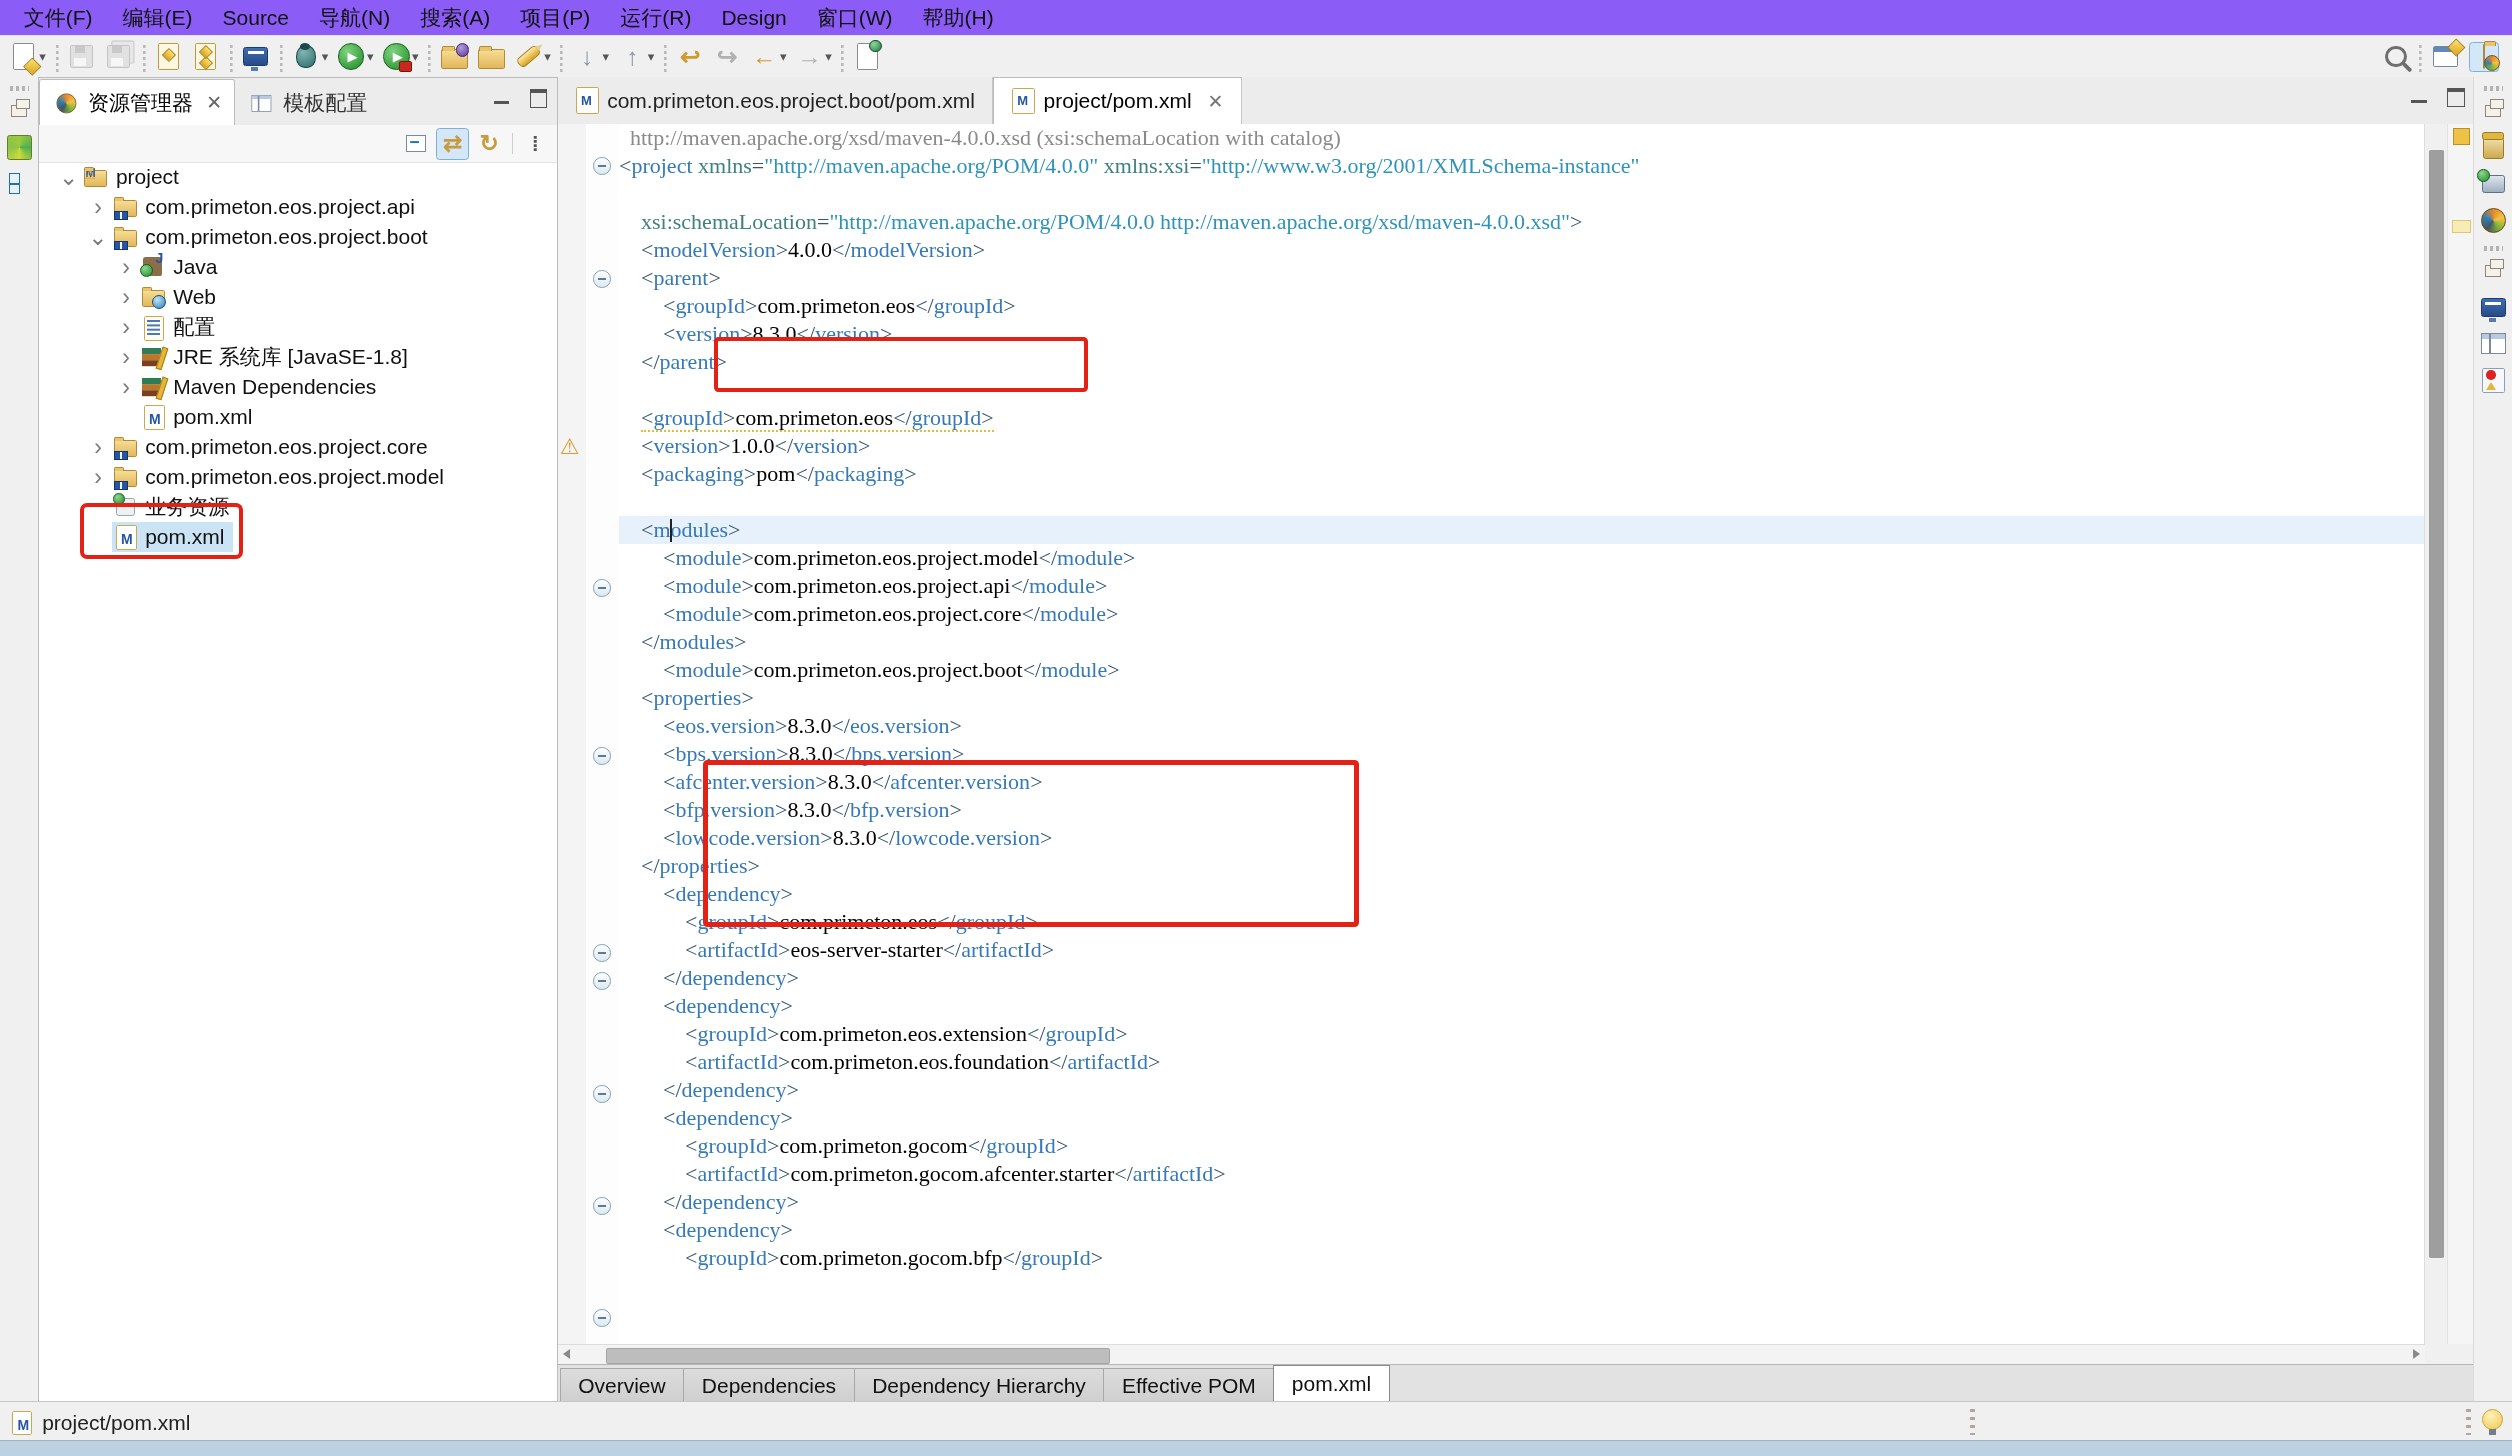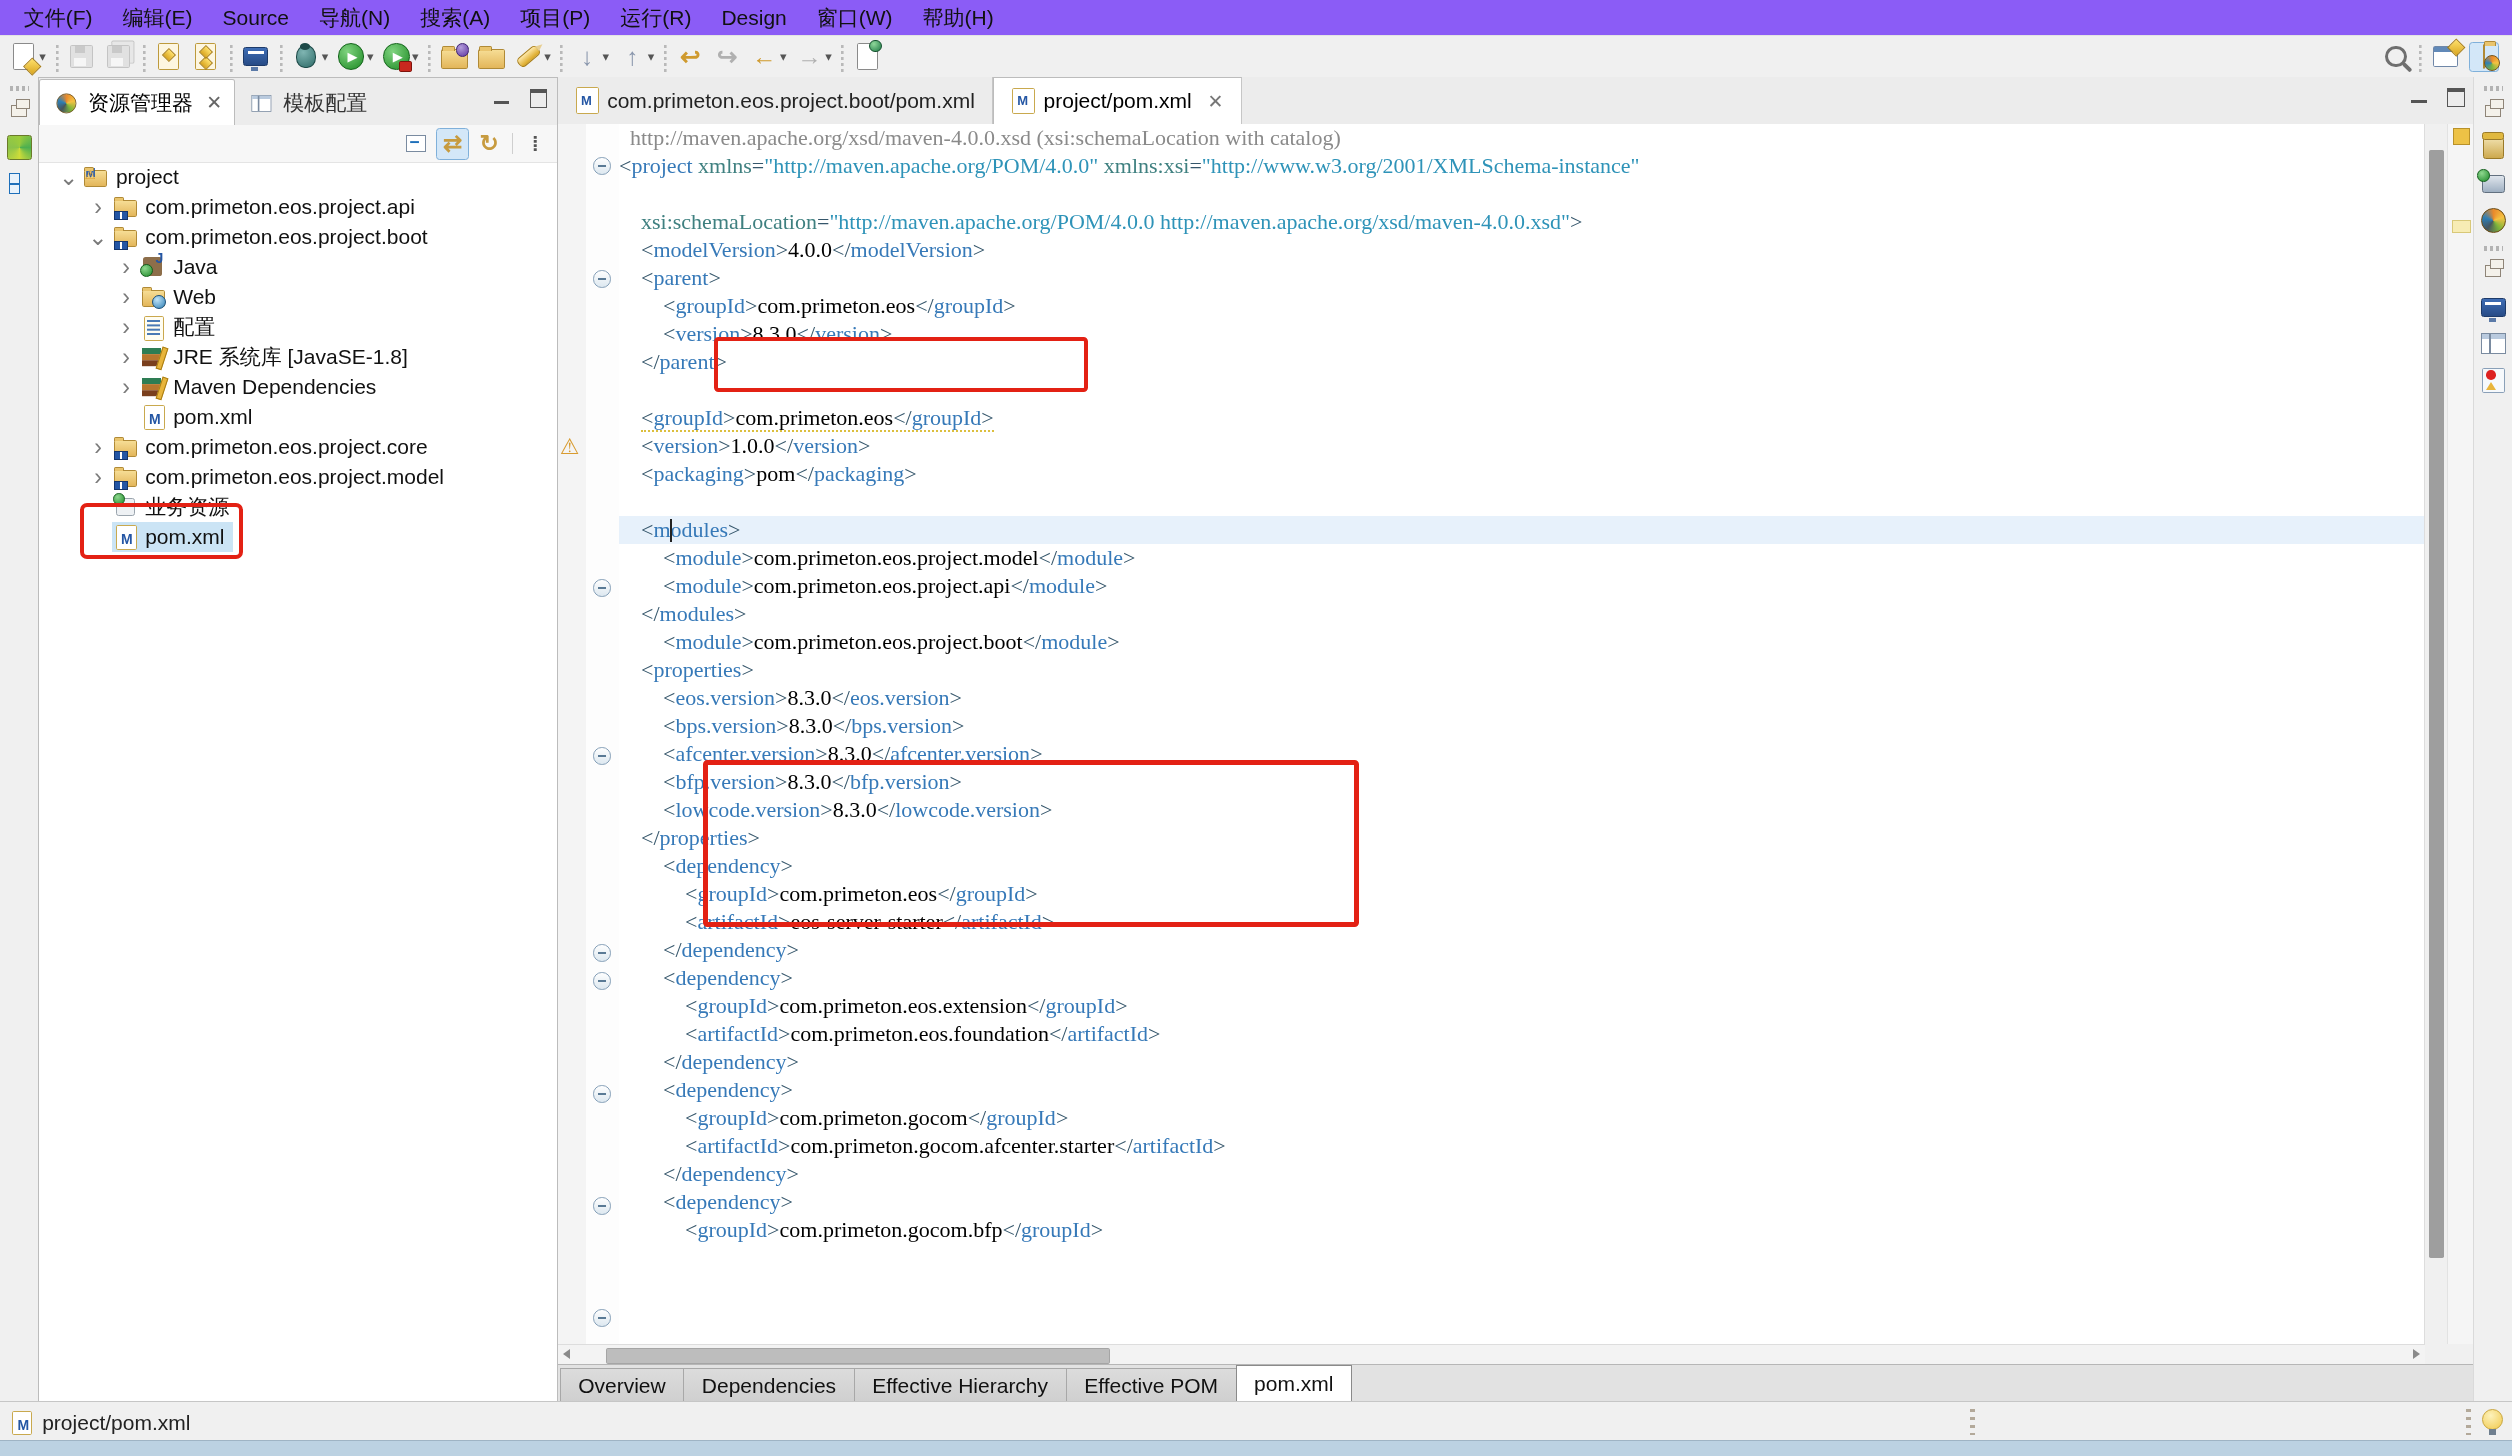--- a/index.html
+++ b/index.html
@@ -667,20 +667,21 @@
         <div class="cl"><span class="cx">        </span><span class="cp">&lt;</span><span class="ct">version</span><span class="cp">&gt;</span><span class="cx">8.3.0</span><span class="cp">&lt;/</span><span class="ct">version</span><span class="cp">&gt;</span></div>
         <div class="cl"><span class="cx">    </span><span class="cp">&lt;/</span><span class="ct">parent</span><span class="cp">&gt;</span></div>
         <div class="cl"></div>
         <div class="cl"><span class="cx">    </span><span class="sqw"><span class="cp">&lt;</span><span class="ct">groupId</span><span class="cp">&gt;</span><span class="cx">com.primeton.eos</span><span class="cp">&lt;/</span><span class="ct">groupId</span><span class="cp">&gt;</span></span></div>
         <div class="cl"><span class="cx">    </span><span class="cp">&lt;</span><span class="ct">version</span><span class="cp">&gt;</span><span class="cx">1.0.0</span><span class="cp">&lt;/</span><span class="ct">version</span><span class="cp">&gt;</span></div>
         <div class="cl"><span class="cx">    </span><span class="cp">&lt;</span><span class="ct">packaging</span><span class="cp">&gt;</span><span class="cx">pom</span><span class="cp">&lt;/</span><span class="ct">packaging</span><span class="cp">&gt;</span></div>
         <div class="cl"></div>
         <div class="cl cur"><span class="cx">    </span><span class="cp">&lt;</span><span class="ct">modules</span><span class="cp">&gt;</span><div class="caret" style="left: 51px; top: 2.6px;"></div></div>
         <div class="cl"><span class="cx">        </span><span class="cp">&lt;</span><span class="ct">module</span><span class="cp">&gt;</span><span class="cx">com.primeton.eos.project.model</span><span class="cp">&lt;/</span><span class="ct">module</span><span class="cp">&gt;</span></div>
         <div class="cl"><span class="cx">        </span><span class="cp">&lt;</span><span class="ct">module</span><span class="cp">&gt;</span><span class="cx">com.primeton.eos.project.api</span><span class="cp">&lt;/</span><span class="ct">module</span><span class="cp">&gt;</span></div>
+        <div class="cl"><span class="cx">        </span><span class="cp">&lt;</span><span class="ct">module</span><span class="cp">&gt;</span><span class="cx">com.primeton.eos.project.core</span><span class="cp">&lt;/</span><span class="ct">module</span><span class="cp">&gt;</span></div>
         <div class="cl"><span class="cx">    </span><span class="cp">&lt;/</span><span class="ct">modules</span><span class="cp">&gt;</span></div>
         <div class="cl"><span class="cx">        </span><span class="cp">&lt;</span><span class="ct">module</span><span class="cp">&gt;</span><span class="cx">com.primeton.eos.project.boot</span><span class="cp">&lt;/</span><span class="ct">module</span><span class="cp">&gt;</span></div>
         <div class="cl"><span class="cx">    </span><span class="cp">&lt;</span><span class="ct">properties</span><span class="cp">&gt;</span></div>
         <div class="cl"><span class="cx">        </span><span class="cp">&lt;</span><span class="ct">eos.version</span><span class="cp">&gt;</span><span class="cx">8.3.0</span><span class="cp">&lt;/</span><span class="ct">eos.version</span><span class="cp">&gt;</span></div>
         <div class="cl"><span class="cx">        </span><span class="cp">&lt;</span><span class="ct">bps.version</span><span class="cp">&gt;</span><span class="cx">8.3.0</span><span class="cp">&lt;/</span><span class="ct">bps.version</span><span class="cp">&gt;</span></div>
         <div class="cl"><span class="cx">        </span><span class="cp">&lt;</span><span class="ct">afcenter.version</span><span class="cp">&gt;</span><span class="cx">8.3.0</span><span class="cp">&lt;/</span><span class="ct">afcenter.version</span><span class="cp">&gt;</span></div>
         <div class="cl"><span class="cx">        </span><span class="cp">&lt;</span><span class="ct">bfp.version</span><span class="cp">&gt;</span><span class="cx">8.3.0</span><span class="cp">&lt;/</span><span class="ct">bfp.version</span><span class="cp">&gt;</span></div>
         <div class="cl"><span class="cx">        </span><span class="cp">&lt;</span><span class="ct">lowcode.version</span><span class="cp">&gt;</span><span class="cx">8.3.0</span><span class="cp">&lt;/</span><span class="ct">lowcode.version</span><span class="cp">&gt;</span></div>
         <div class="cl"><span class="cx">    </span><span class="cp">&lt;/</span><span class="ct">properties</span><span class="cp">&gt;</span></div>
         <div class="cl"><span class="cx">        </span><span class="cp">&lt;</span><span class="ct">dependency</span><span class="cp">&gt;</span></div>
@@ -710,21 +711,21 @@
 
   <div class="hscroll">
     <span class="harrow l"></span>
     <span class="harrow r"></span>
     <span class="hthumb" style="left:48px;width:502px"></span>
   </div>
 
   <div class="btabs" id="ed-btabs">
       <div class="btab">Overview</div>
       <div class="btab">Dependencies</div>
-      <div class="btab">Effective Hierarchy</div>
+      <div class="btab">Dependency Hierarchy</div>
       <div class="btab">Effective POM</div>
       <div class="btab active">pom.xml</div>
     </div>
 </div>
 
 <div class="statusbar">
   <span class="ti-pomdoc"></span>
   <span>project/pom.xml</span>
   <span class="sb-handle" style="left:1970px"></span>
   <span class="sb-handle" style="left:2466px"></span>

